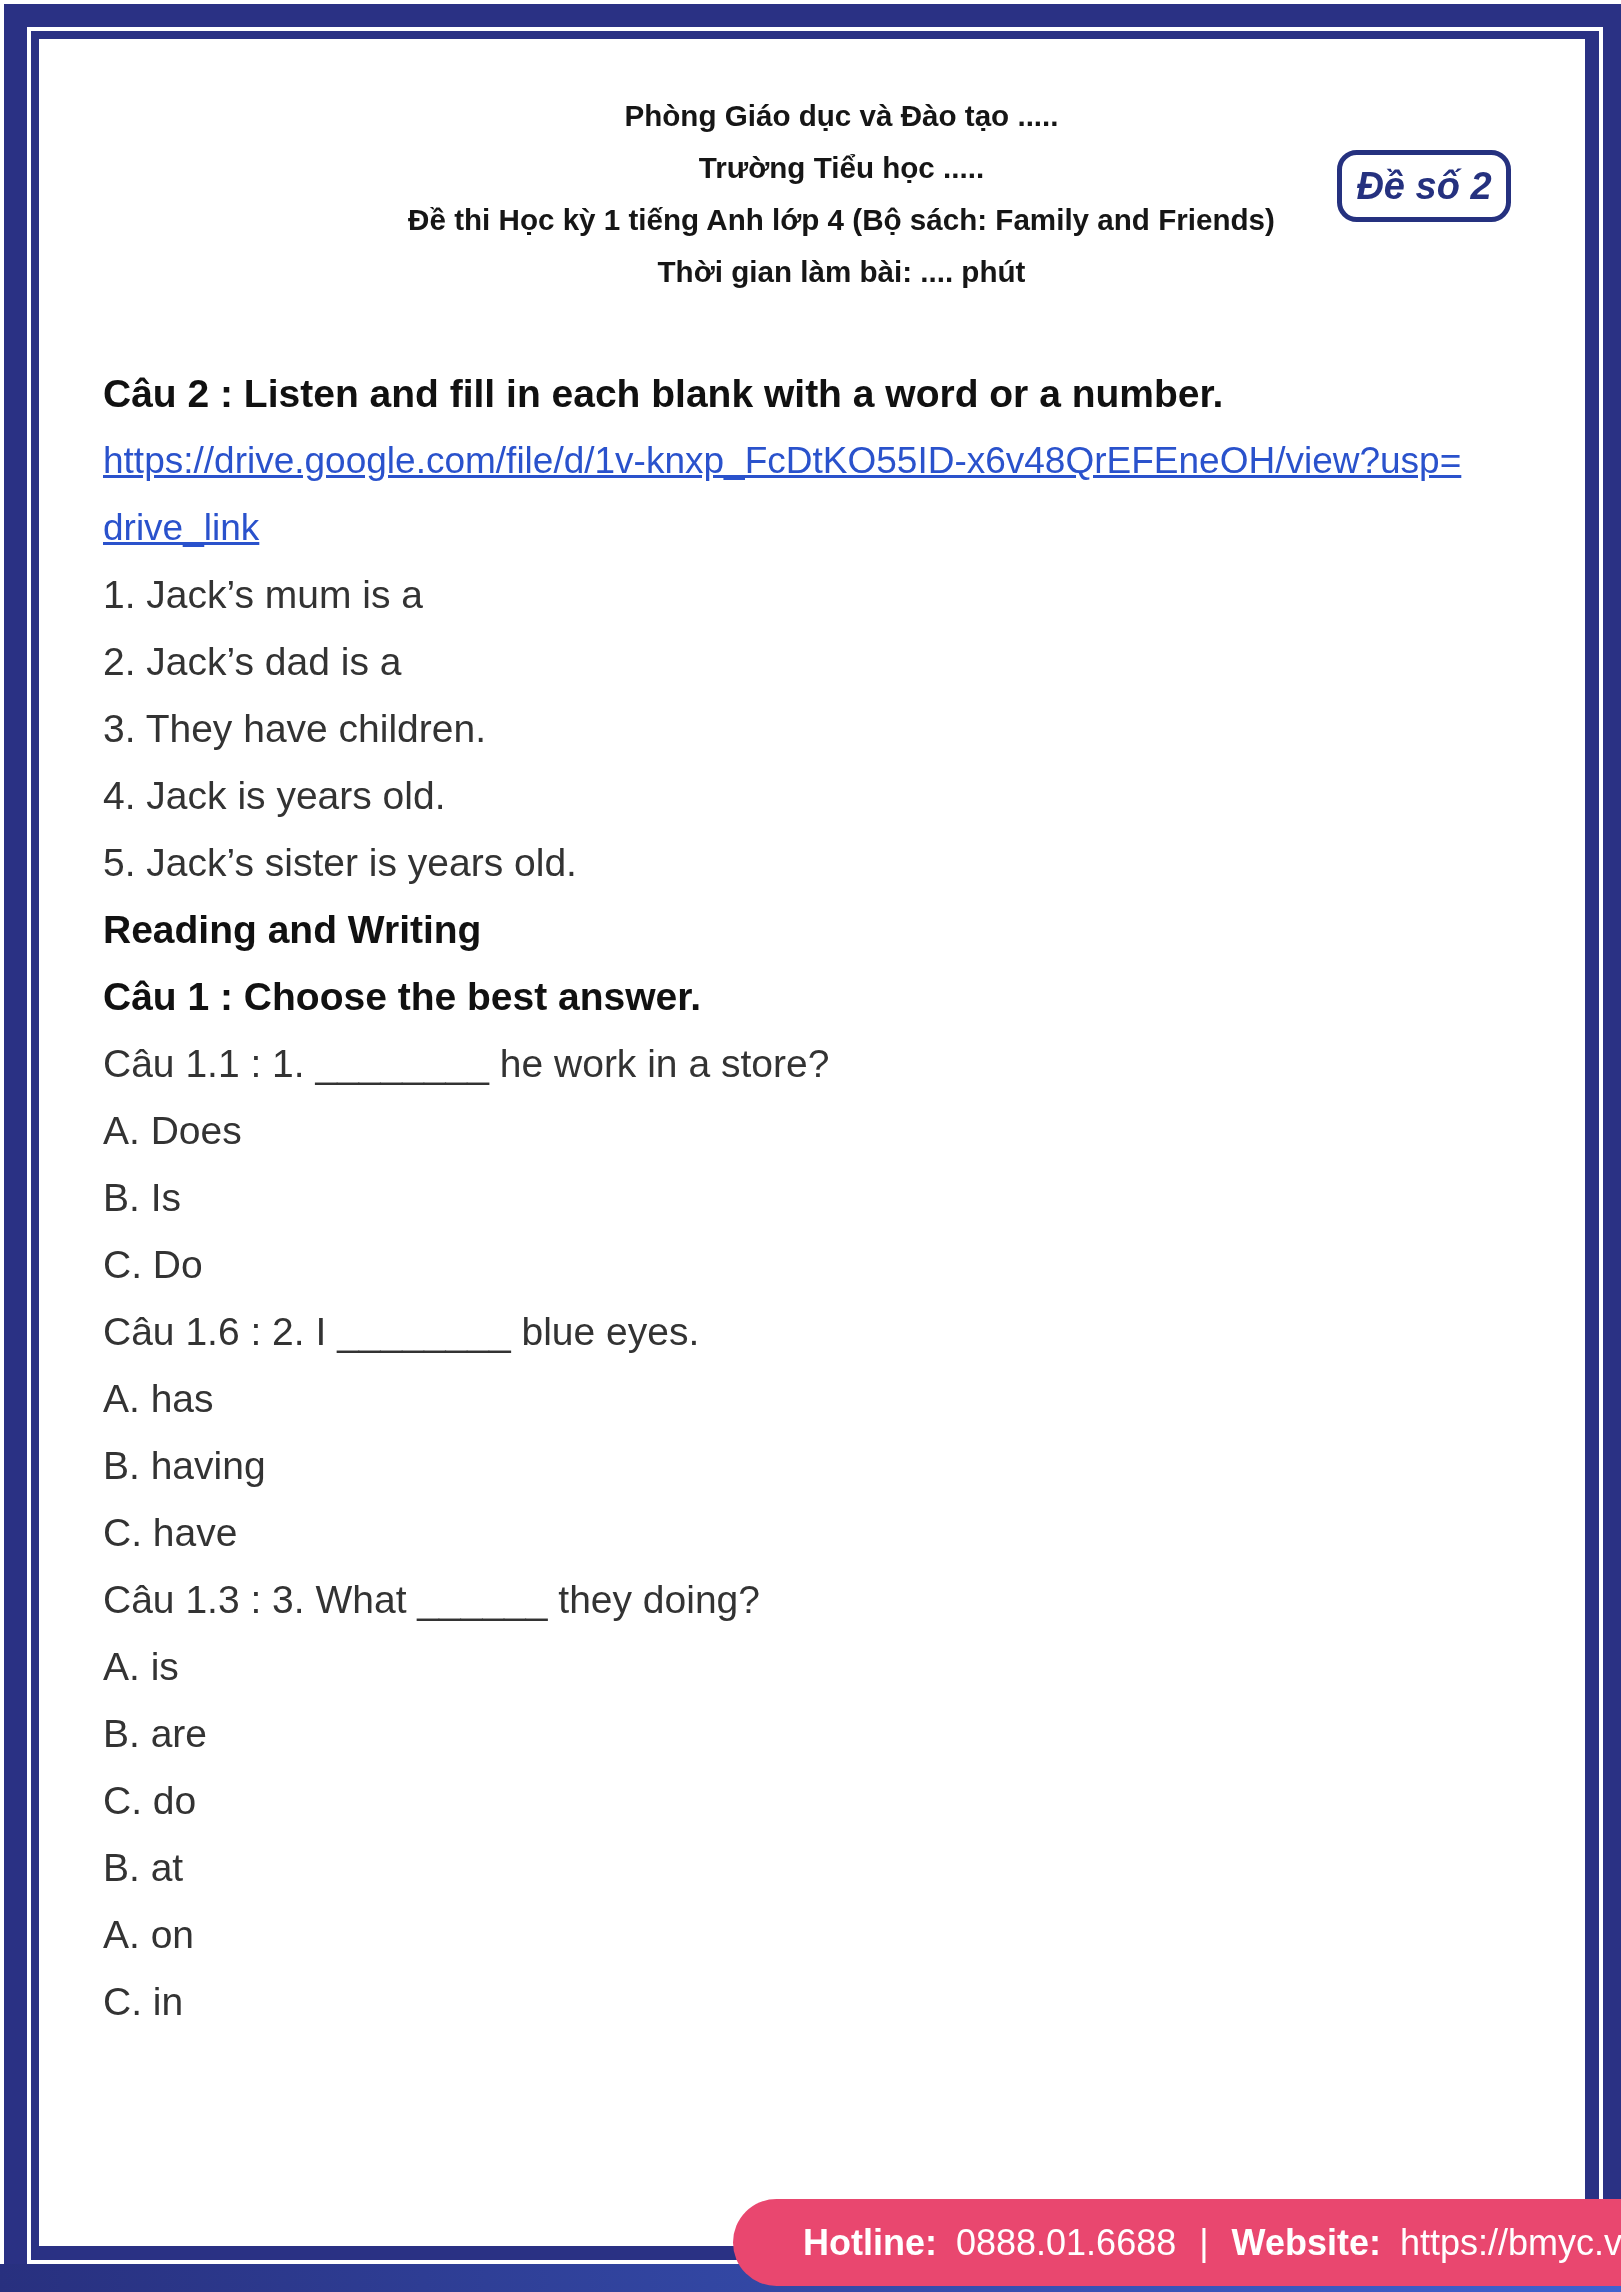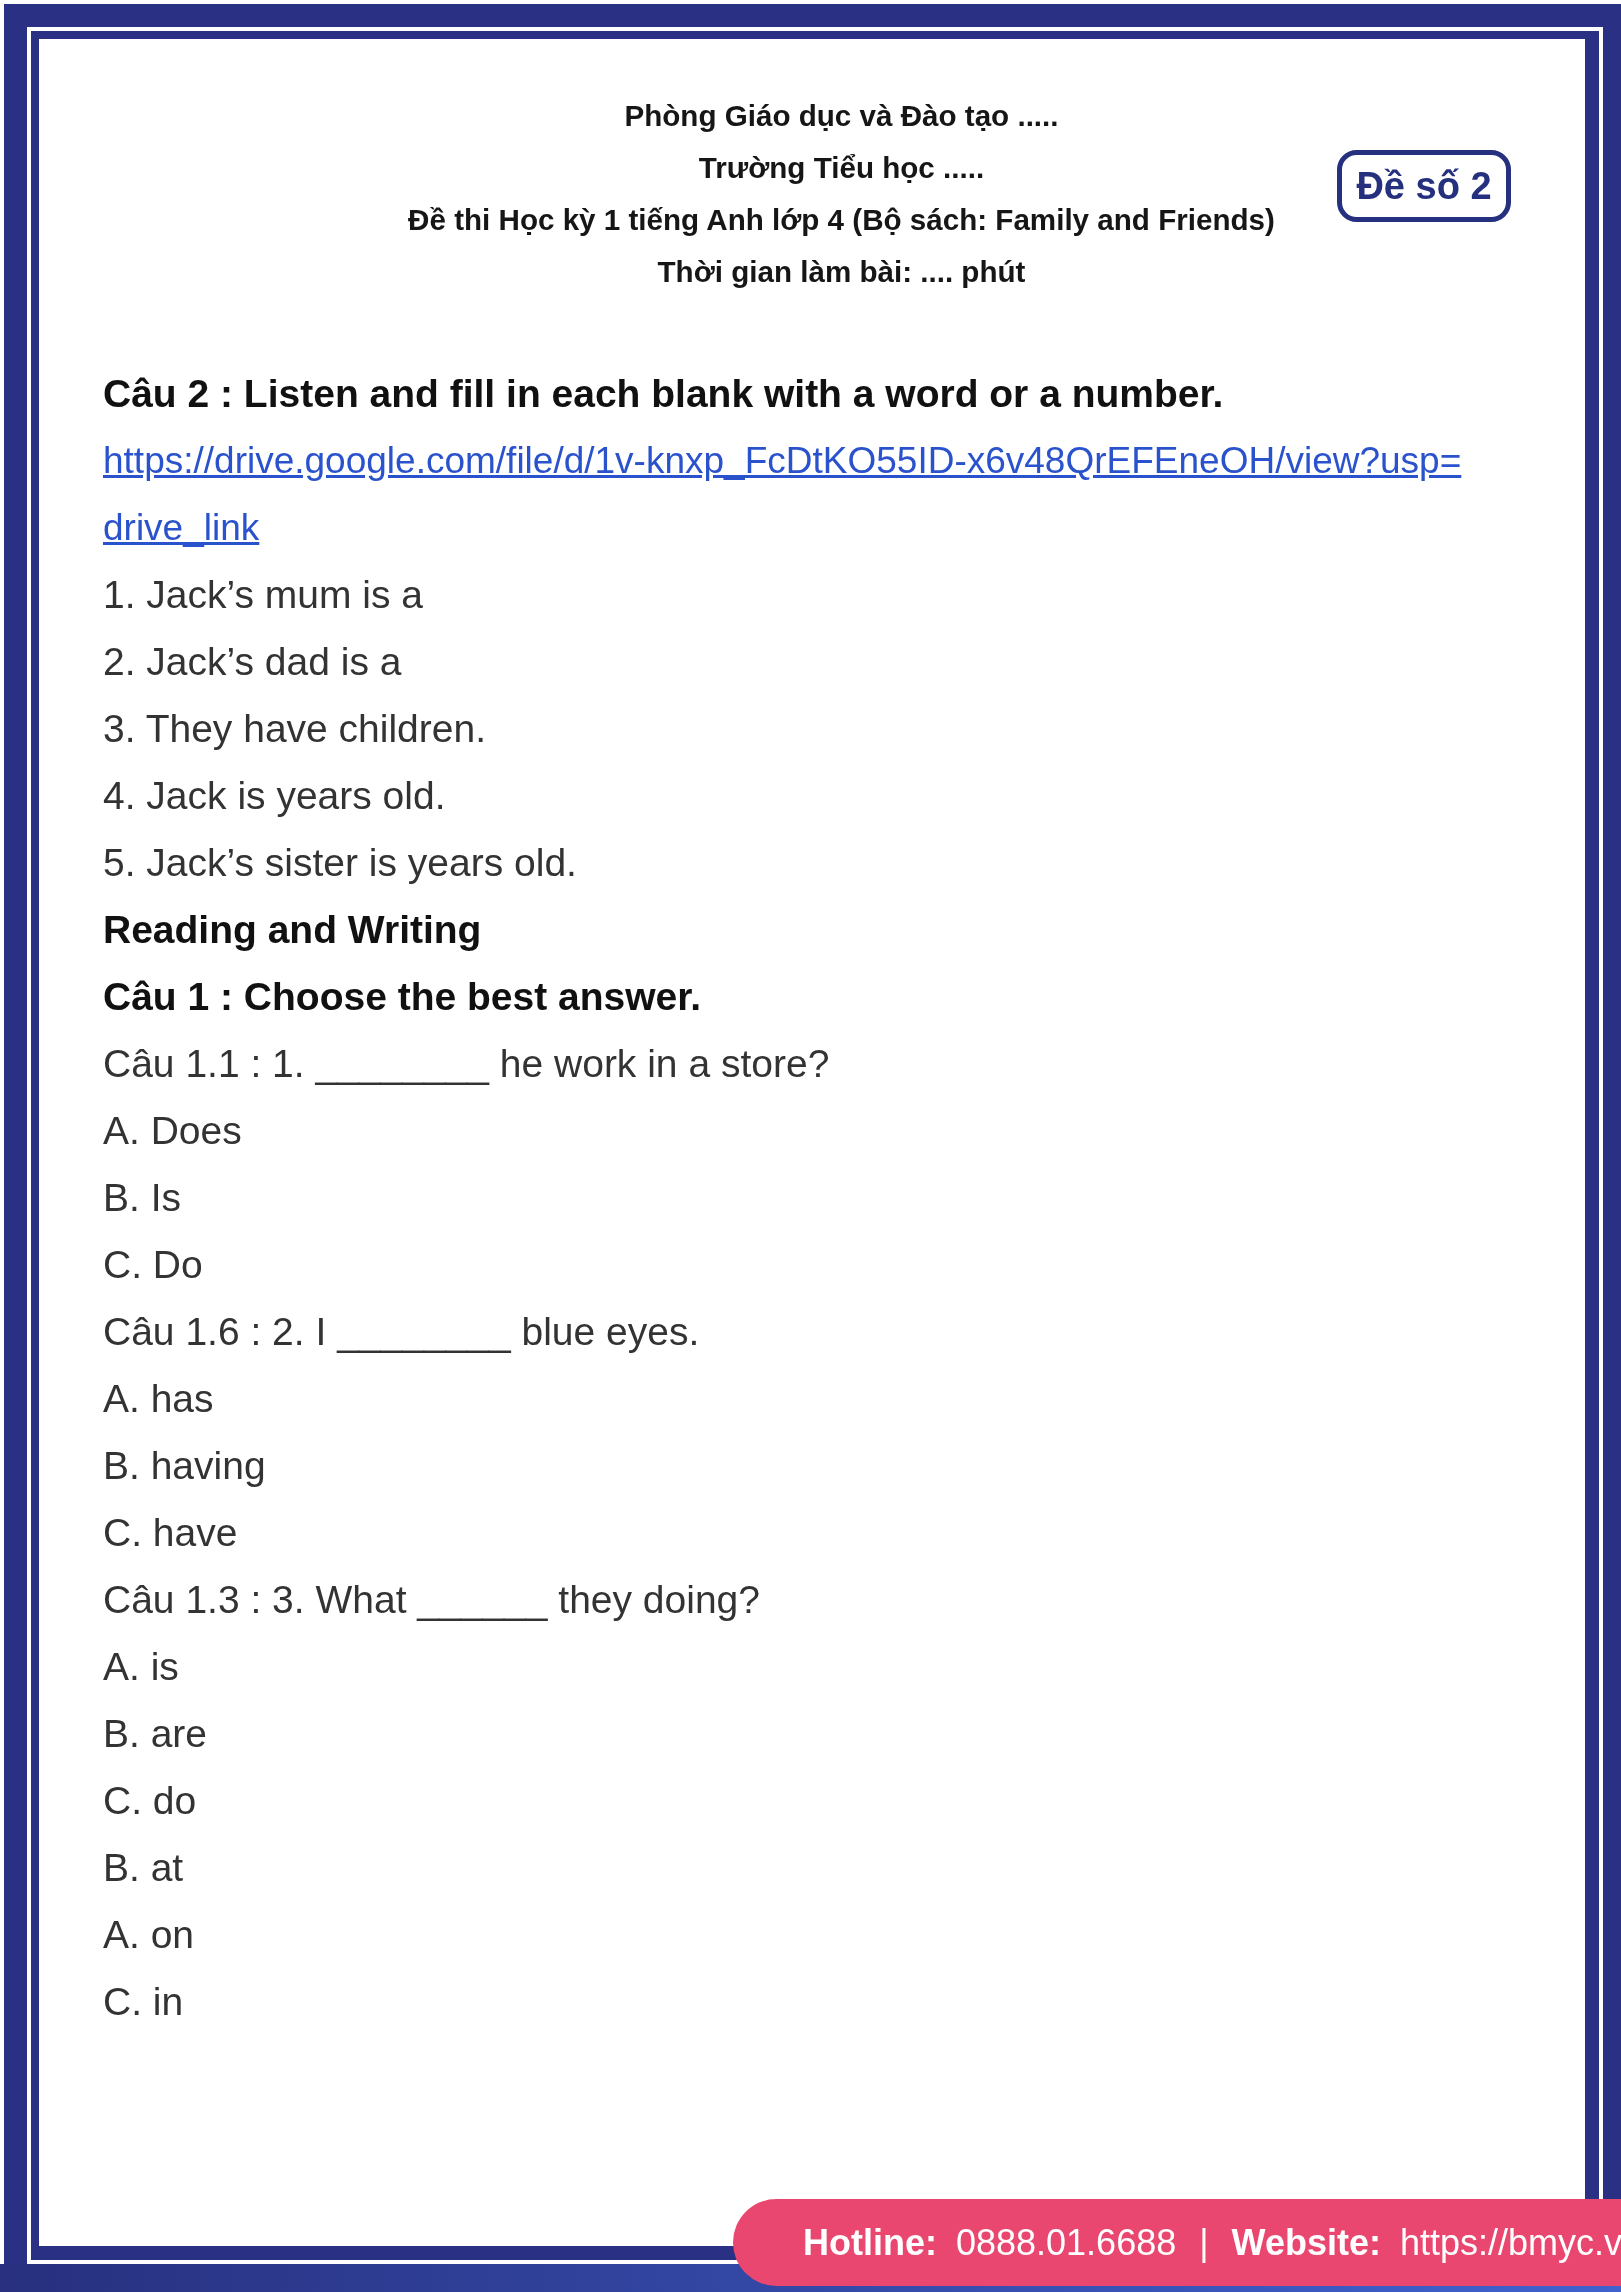--- a/index.html
+++ b/index.html
@@ -25,21 +25,21 @@
     color:#1d4379;letter-spacing:0.9px;}
   .logo-tag{position:absolute;left:79px;top:56px;
     font-size:11.6px;font-weight:bold;color:#1d4379;letter-spacing:1.9px;white-space:nowrap;}
   
   .header{position:absolute;left:358px;top:90px;width:967px;text-align:center;color:#161616;}
   .header .h-line{height:52px;line-height:52px;font-size:29.6px;font-weight:600;white-space:nowrap;}
   .header .h-line.strong{font-weight:700;}
   .badge{position:absolute;left:1337px;top:150px;width:174px;height:72px;
     border:5.4px solid #25317f;border-radius:19.7px;box-sizing:border-box;
     display:flex;align-items:center;justify-content:center;
-    font-size:38px;font-weight:bold;color:#25317f;background:#fff;white-space:nowrap;}
+    font-size:38px;font-weight:bold;color:#25317f;background:#fff;white-space:nowrap;font-style:italic;}
   
   .body-text{position:absolute;left:103px;top:360px;width:1299px;}
   .line{height:67px;line-height:67px;font-size:39px;color:#333;white-space:nowrap;}
   .line.bold{font-weight:bold;color:#111;}
   .line.link{font-size:37px;color:#2a52cc;text-decoration:underline;cursor:pointer;}
   
   .hotline-bar{position:absolute;left:733px;top:2199px;width:1075px;height:87px;
     background:#e9476f;border-radius:45px;display:flex;align-items:center;
     padding-left:70px;box-sizing:border-box;color:#ffffff;font-size:36px;white-space:nowrap;}
   .hotline-bar .lbl{font-weight:bold;}

